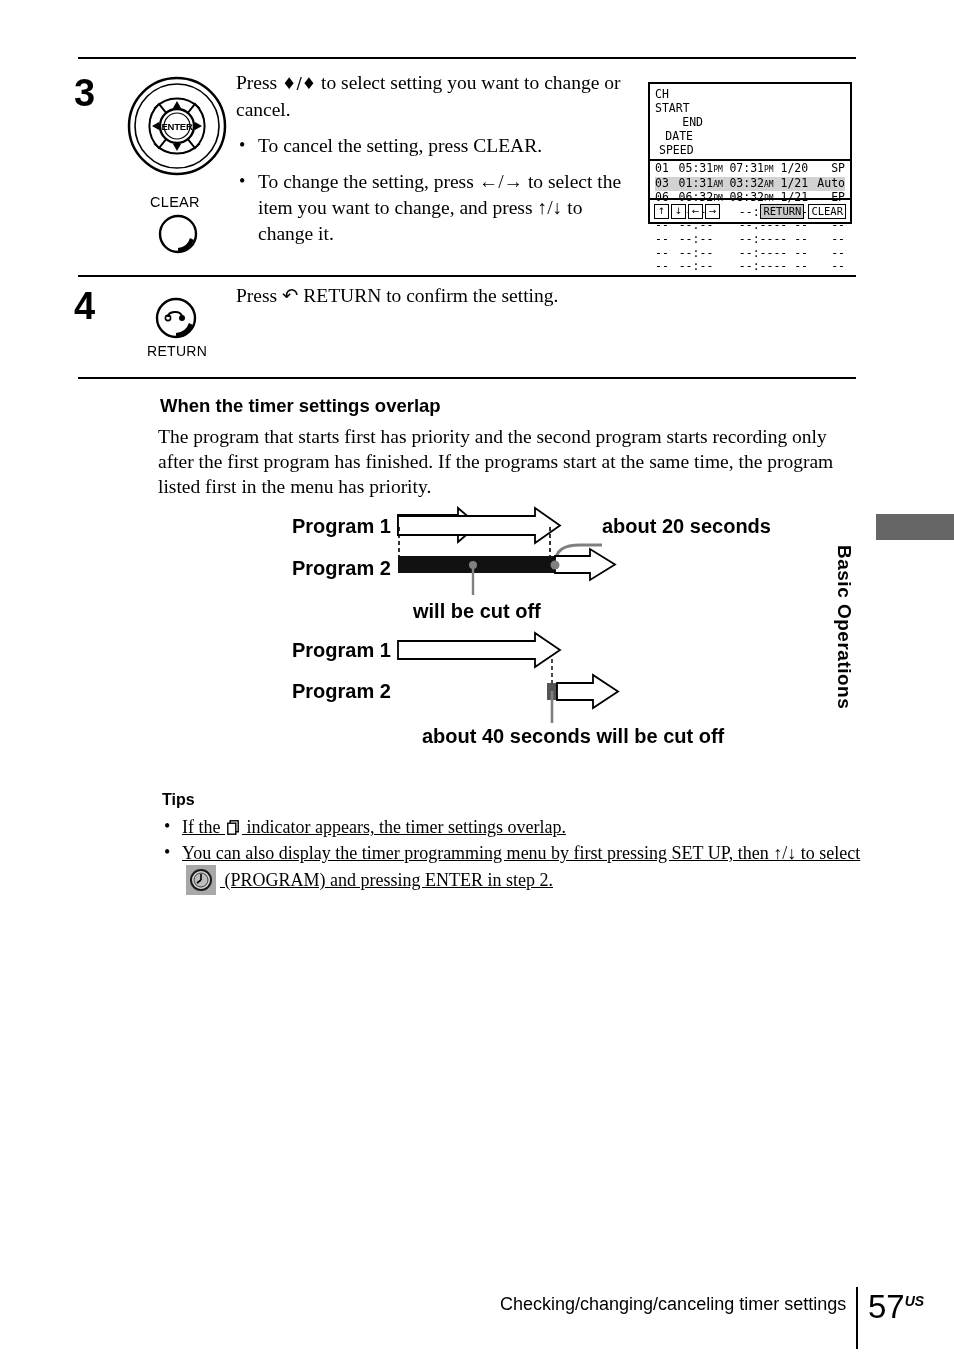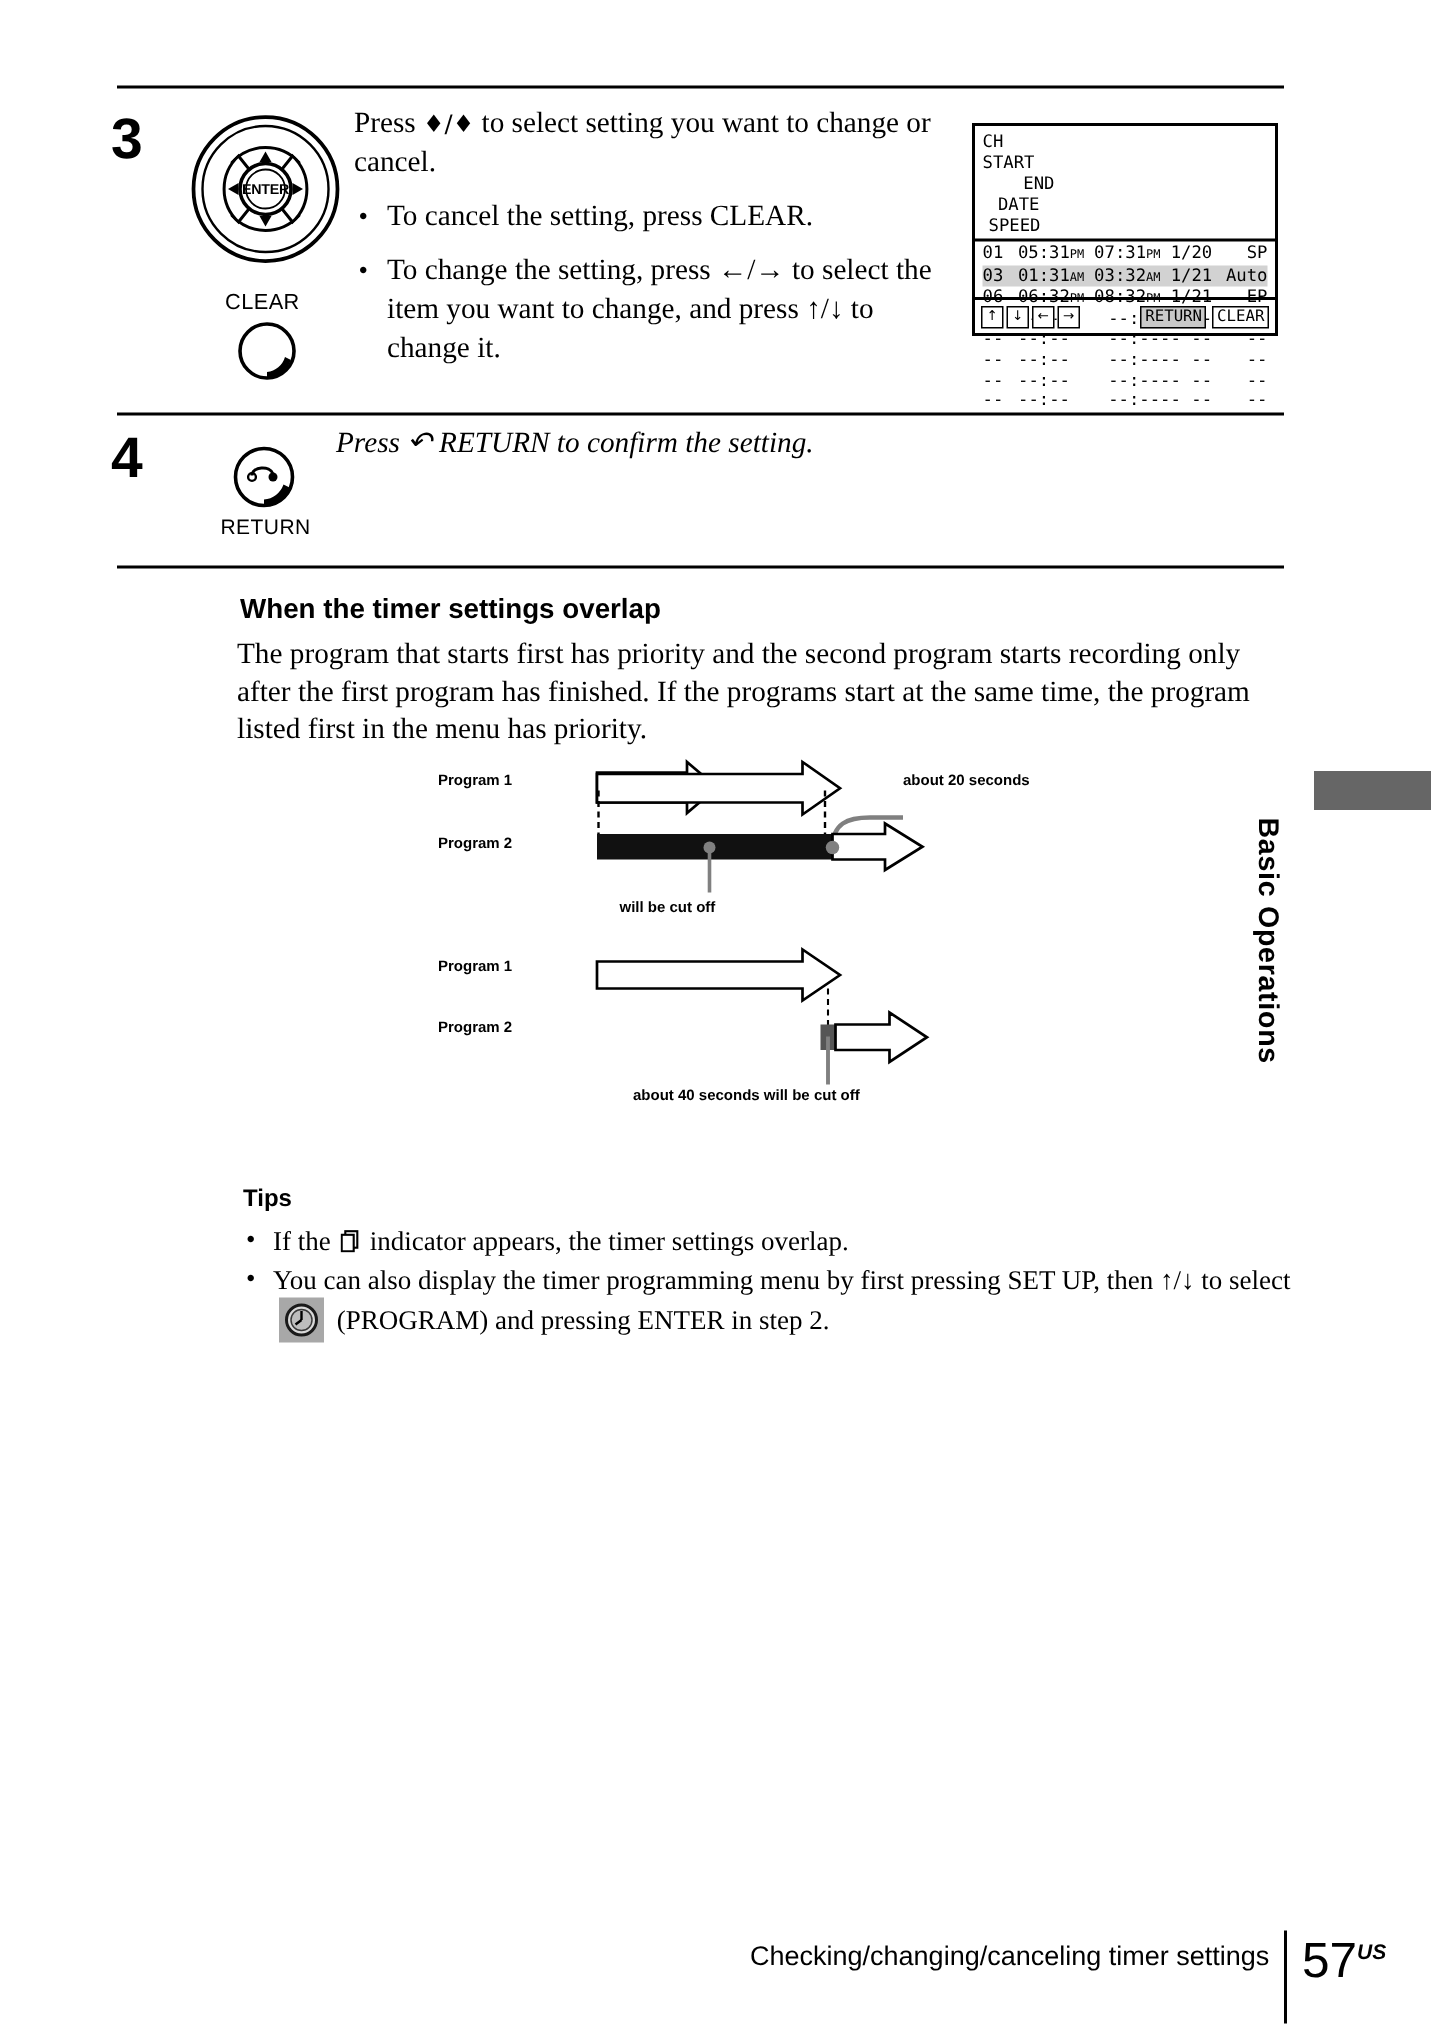--- a/index.html
+++ b/index.html
@@ -44,21 +44,21 @@
   .step3-num { left: 74px; top: 74px; }
   .step4-num { left: 74px; top: 287px; }
 
   .step-body {
     position: absolute;
     font-family: "Liberation Serif", serif;
     font-size: 19.5px;
     line-height: 26px;
   }
   .step3-body { left: 236px; top: 70px; width: 400px; }
-  .step4-body { left: 224px; top: 283px; width: 420px; font-style: italic; }
+  .step4-body { left: 236px; top: 283px; width: 420px; }
 
   .step-body p { margin: 0; }
   .bullets { margin: 10px 0 0 0; padding: 0; list-style: none; }
   .bullets li {
     position: relative;
     padding-left: 22px;
     margin-bottom: 10px;
   }
   .bullets li:before {
     content: "\2022";
@@ -203,40 +203,41 @@
   }
 
   
   .diagram { position: absolute; }
   .diag1 { left: 280px; top: 505px; width: 520px; height: 120px; }
   .diag2 { left: 280px; top: 625px; width: 520px; height: 125px; }
   .dlabel {
     position: absolute;
     font-family: "Liberation Sans", sans-serif;
     font-weight: bold;
-    font-size: 10px;
+    font-size: 20px;
     white-space: nowrap;
   }
 
   
   .tips-head {
     position: absolute;
     left: 162px;
     top: 791px;
     font-family: "Liberation Sans", sans-serif;
     font-weight: bold;
     font-size: 16px;
   }
   .tips-list {
     position: absolute;
     left: 162px;
     top: 815px;
     width: 700px;
     font-size: 18px;
     line-height: 24px;
+    text-decoration: underline;
   }
   .tips-list .ti {
     position: relative;
     padding-left: 20px;
     margin-bottom: 2px;
   }
   .tips-list .ti:before {
     content: "\2022";
     position: absolute;
     left: 2px;

